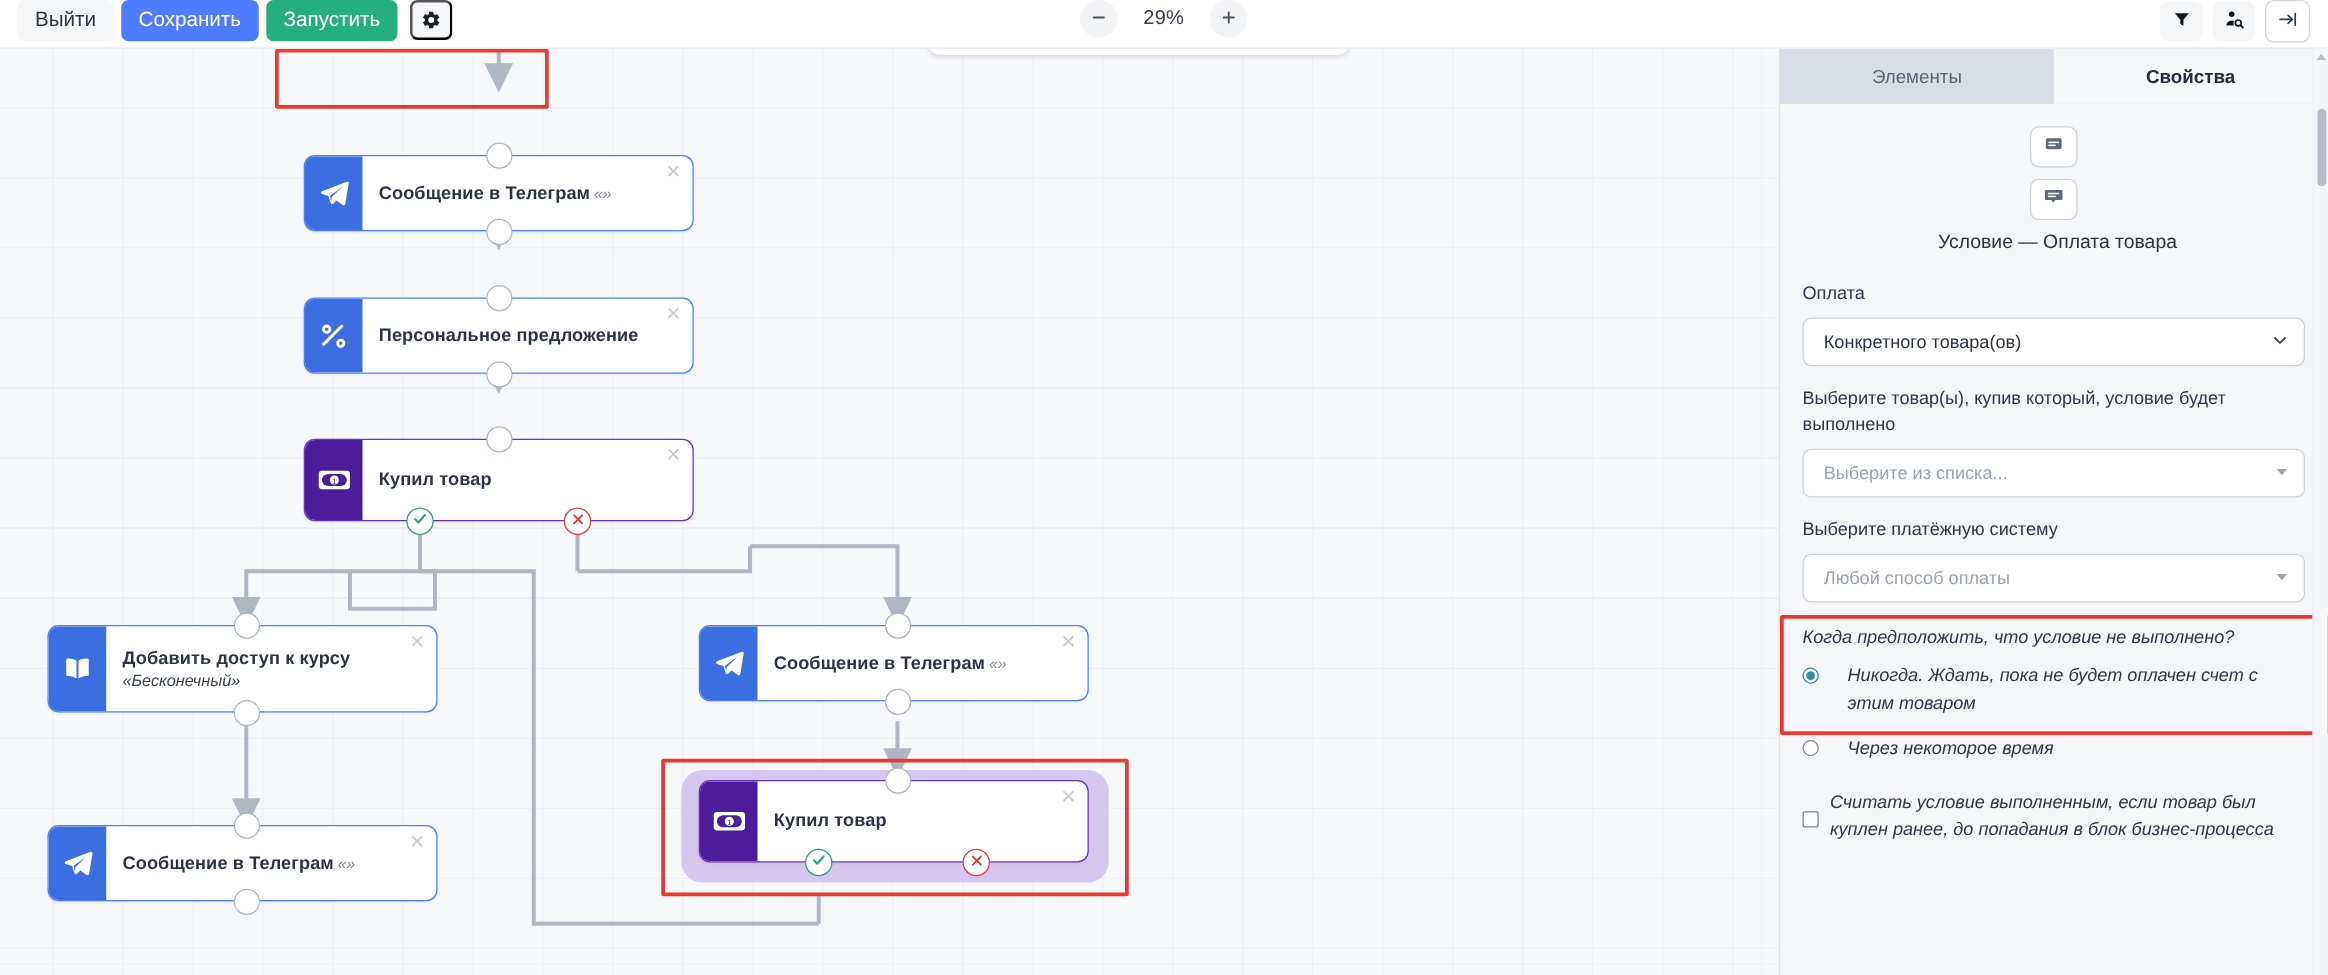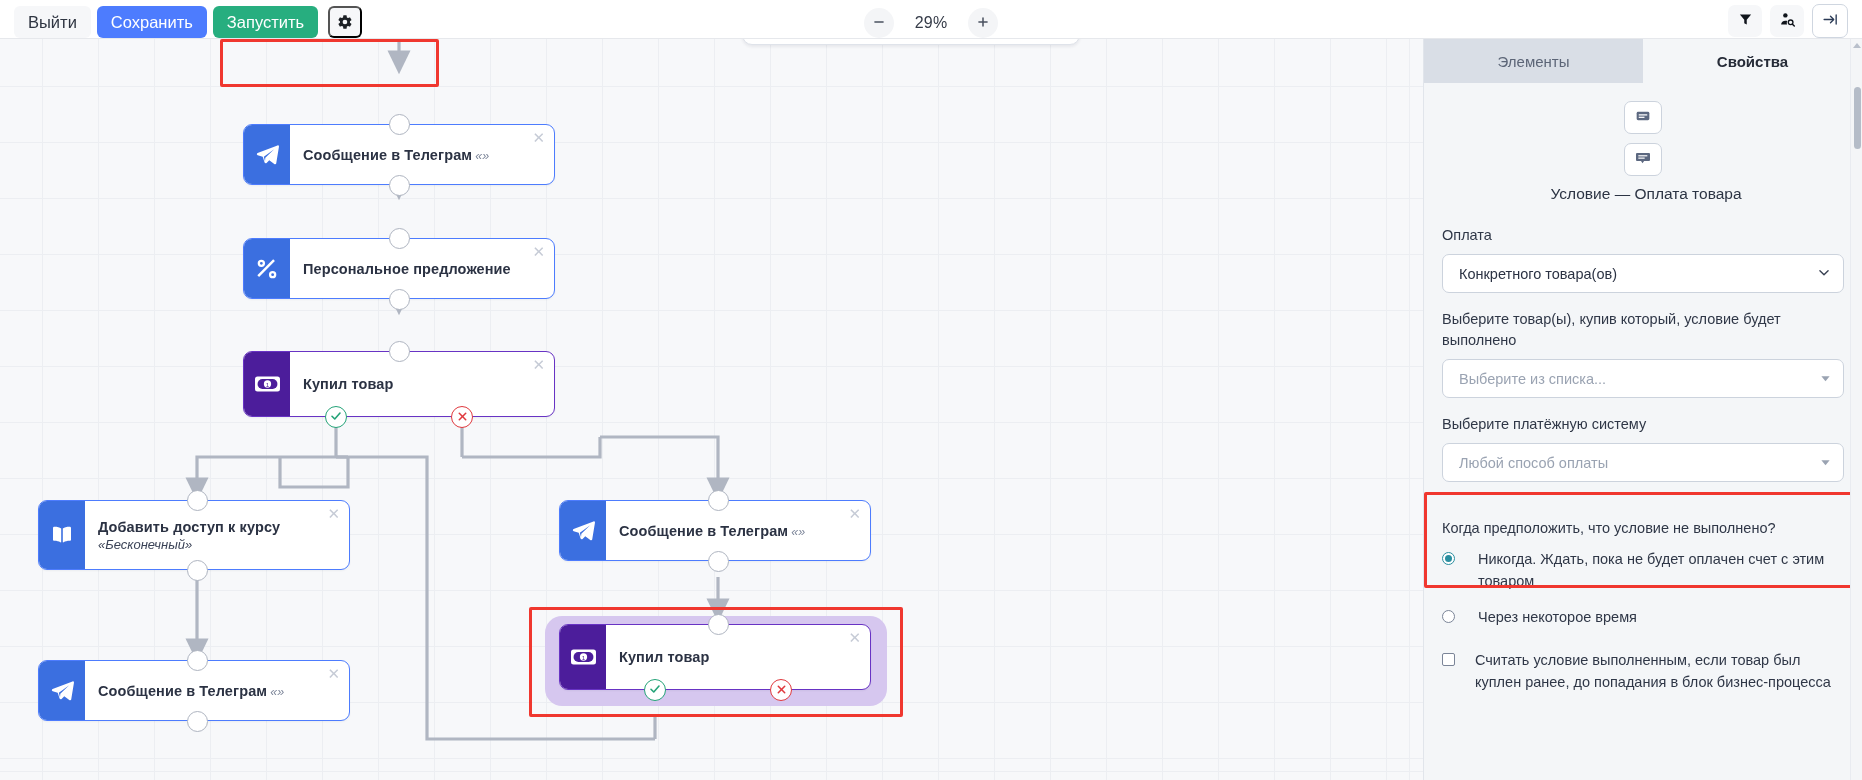--- a/index.html
+++ b/index.html
@@ -10,21 +10,21 @@
     font-family: "Liberation Sans", sans-serif;
     background: #ffffff;
   }
 
   
   .toolbar {
     position: absolute; top: 0; left: 0;
     width: 1862px; height: 39px;
     background: #ffffff;
     border-bottom: 1px solid #e6e8ec;
-    display: flex; align-items: flex-end;
+    display: flex; align-items: flex-start;
     z-index: 60;
   }
   .tb-left { display: flex; align-items: center; gap: 6px; padding-left: 14px; }
   .btn {
     border: none; outline: none; cursor: pointer;
     font-family: "Liberation Sans", sans-serif;
     font-size: 16.5px; line-height: 1;
     border-radius: 6px;
     padding: 8px 14px;
     white-space: nowrap;
@@ -242,39 +242,39 @@
     font-size: 14.5px; color: #2b3243;
     padding: 0 32px 0 16px;
     display:flex; align-items:center;
     position: relative; cursor:pointer;
   }
   .fakesel.placeholder { color: #9aa3b2; }
   .fakesel .caret-d {
     position:absolute; right: 12px; top: 50%; transform: translateY(-50%);
   }
   .field-gap { margin-bottom: 16px; }
-  .block-gap { margin-top: 36px; }
+  .block-gap { margin-top: 18px; font-style: italic; }
 
   .radio-row {
     display:flex; align-items:flex-start; gap: 23px;
     margin-top: 10px;
   }
   .radio {
     flex: 0 0 13px;
     width: 13px; height: 13px; border-radius:50%;
     border: 1.5px solid #7b8598; background:#fff;
     margin-top: 3px; position:relative; cursor:pointer;
   }
   .radio.on { border-color:#2a8ea0; }
   .radio.on::after {
     content:""; position:absolute; inset: 2px;
     border-radius:50%; background:#2a8ea0;
   }
   .radio-txt { font-size: 14.5px; color:#2f3747; line-height: 1.5; }
-  .cb-row { display:flex; align-items:flex-start; gap: 20px; margin-top: 22px; }
+  .cb-row { display:flex; align-items:center; gap: 9px; margin-top: 22px; }
   .cbox {
     flex:0 0 13px; width: 13px; height: 13px;
     border: 1.5px solid #7b8598; border-radius: 2px; background:#fff;
     margin-top: 3px; cursor:pointer;
   }
   .q-redbox {
     position: absolute;
     left: 0; top: 453px; width: 439px; height: 96px;
     border: 3px solid #f0372f; border-radius: 2px;
     z-index: 25; pointer-events:none;

